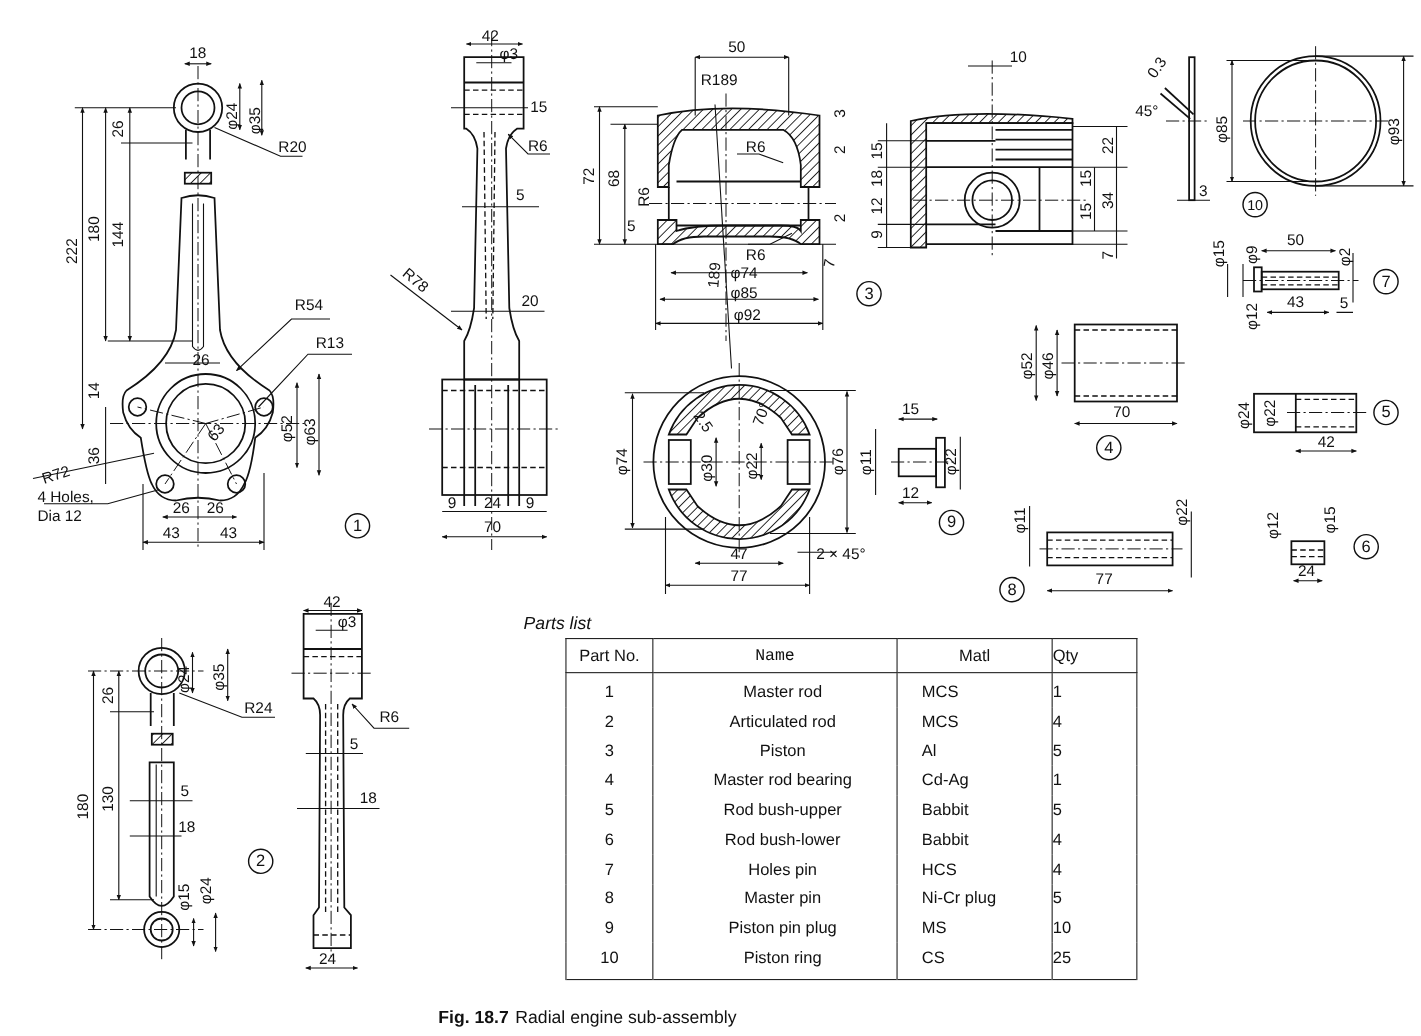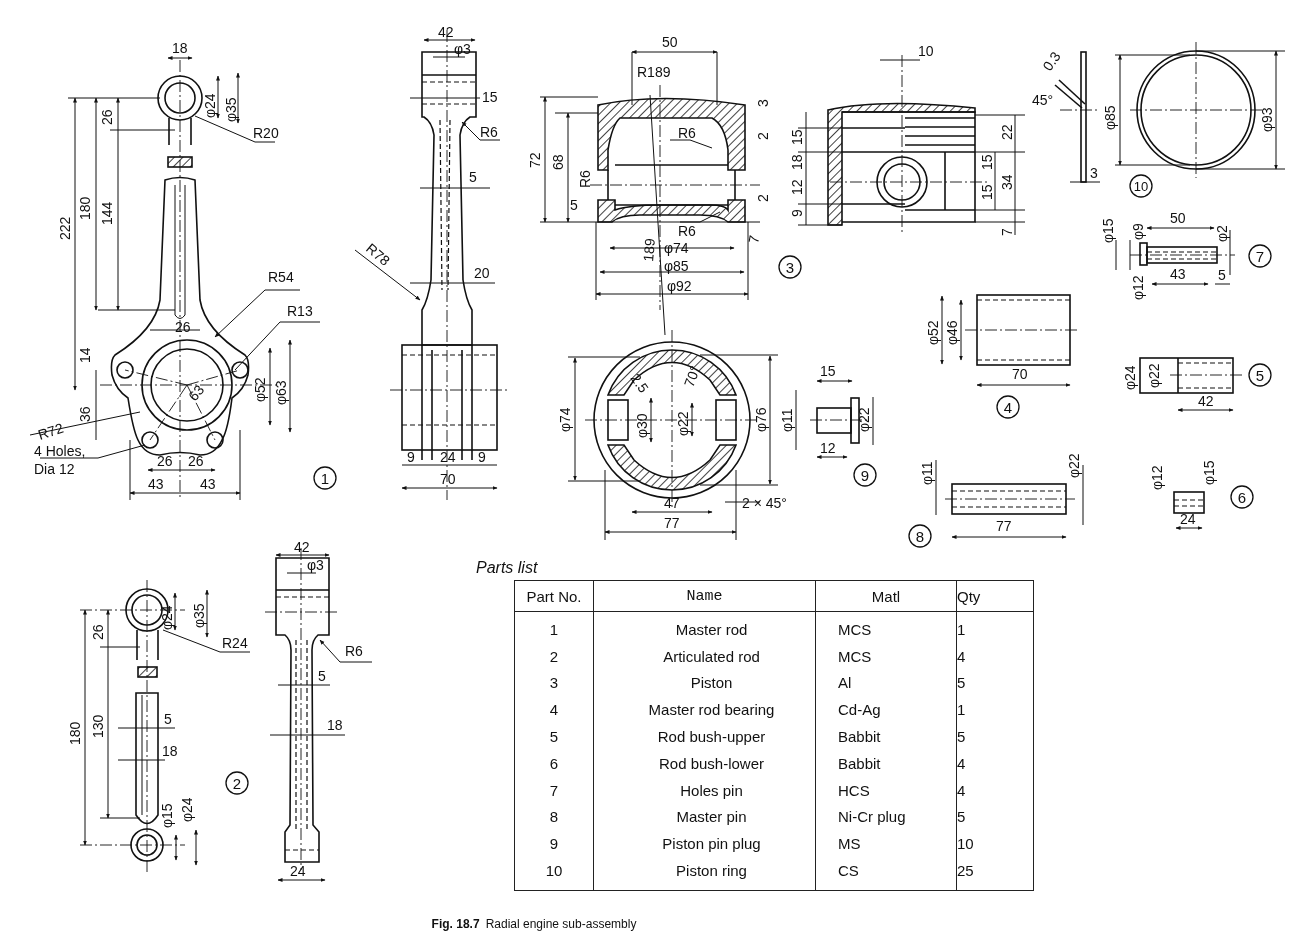--- a/index.html
+++ b/index.html
@@ -19,21 +19,21 @@
   table.parts th{font-weight:normal;border:1.5px solid #222;height:30px;padding:0;}
   table.parts td{border-left:1.5px solid #222;border-right:1.5px solid #222;height:26.8px;padding:0;}
   table.parts tbody tr:first-child td{padding-top:4px;}
   table.parts tbody tr:last-child td{padding-bottom:6px;}
   .c-no{width:78px;text-align:center;}
   .c-name{width:207px;text-align:center;padding-left:14px !important;}
   .c-matl{width:118px;text-align:left;padding-left:22px !important;}
   .c-qty{width:76px;text-align:left;}
   th.c-name{padding-left:0 !important;font-family:Liberation Mono, monospace;}
   th.c-matl{text-align:center;padding-left:0 !important;}
-  .caption{position:absolute;left:0;width:1068px;top:917px;text-align:center;font-size:12px;}
+  .caption{position:absolute;left:0;width:1068px;top:917px;text-align:center;font-size:16px;}
   .caption b{font-weight:bold;margin-right:6px;}
 </style>
 </head>
 <body>
 
 <svg class="drawing" width="1292" height="942" viewBox="0 0 1292 942" xmlns="http://www.w3.org/2000/svg">
   <defs>
     <pattern id="hatch" width="6" height="6" patternUnits="userSpaceOnUse" patternTransform="rotate(45)">
       <rect width="6" height="6" fill="#fff"></rect>
       <line x1="0" y1="0" x2="0" y2="6" stroke="#111" stroke-width="1.6"></line>

